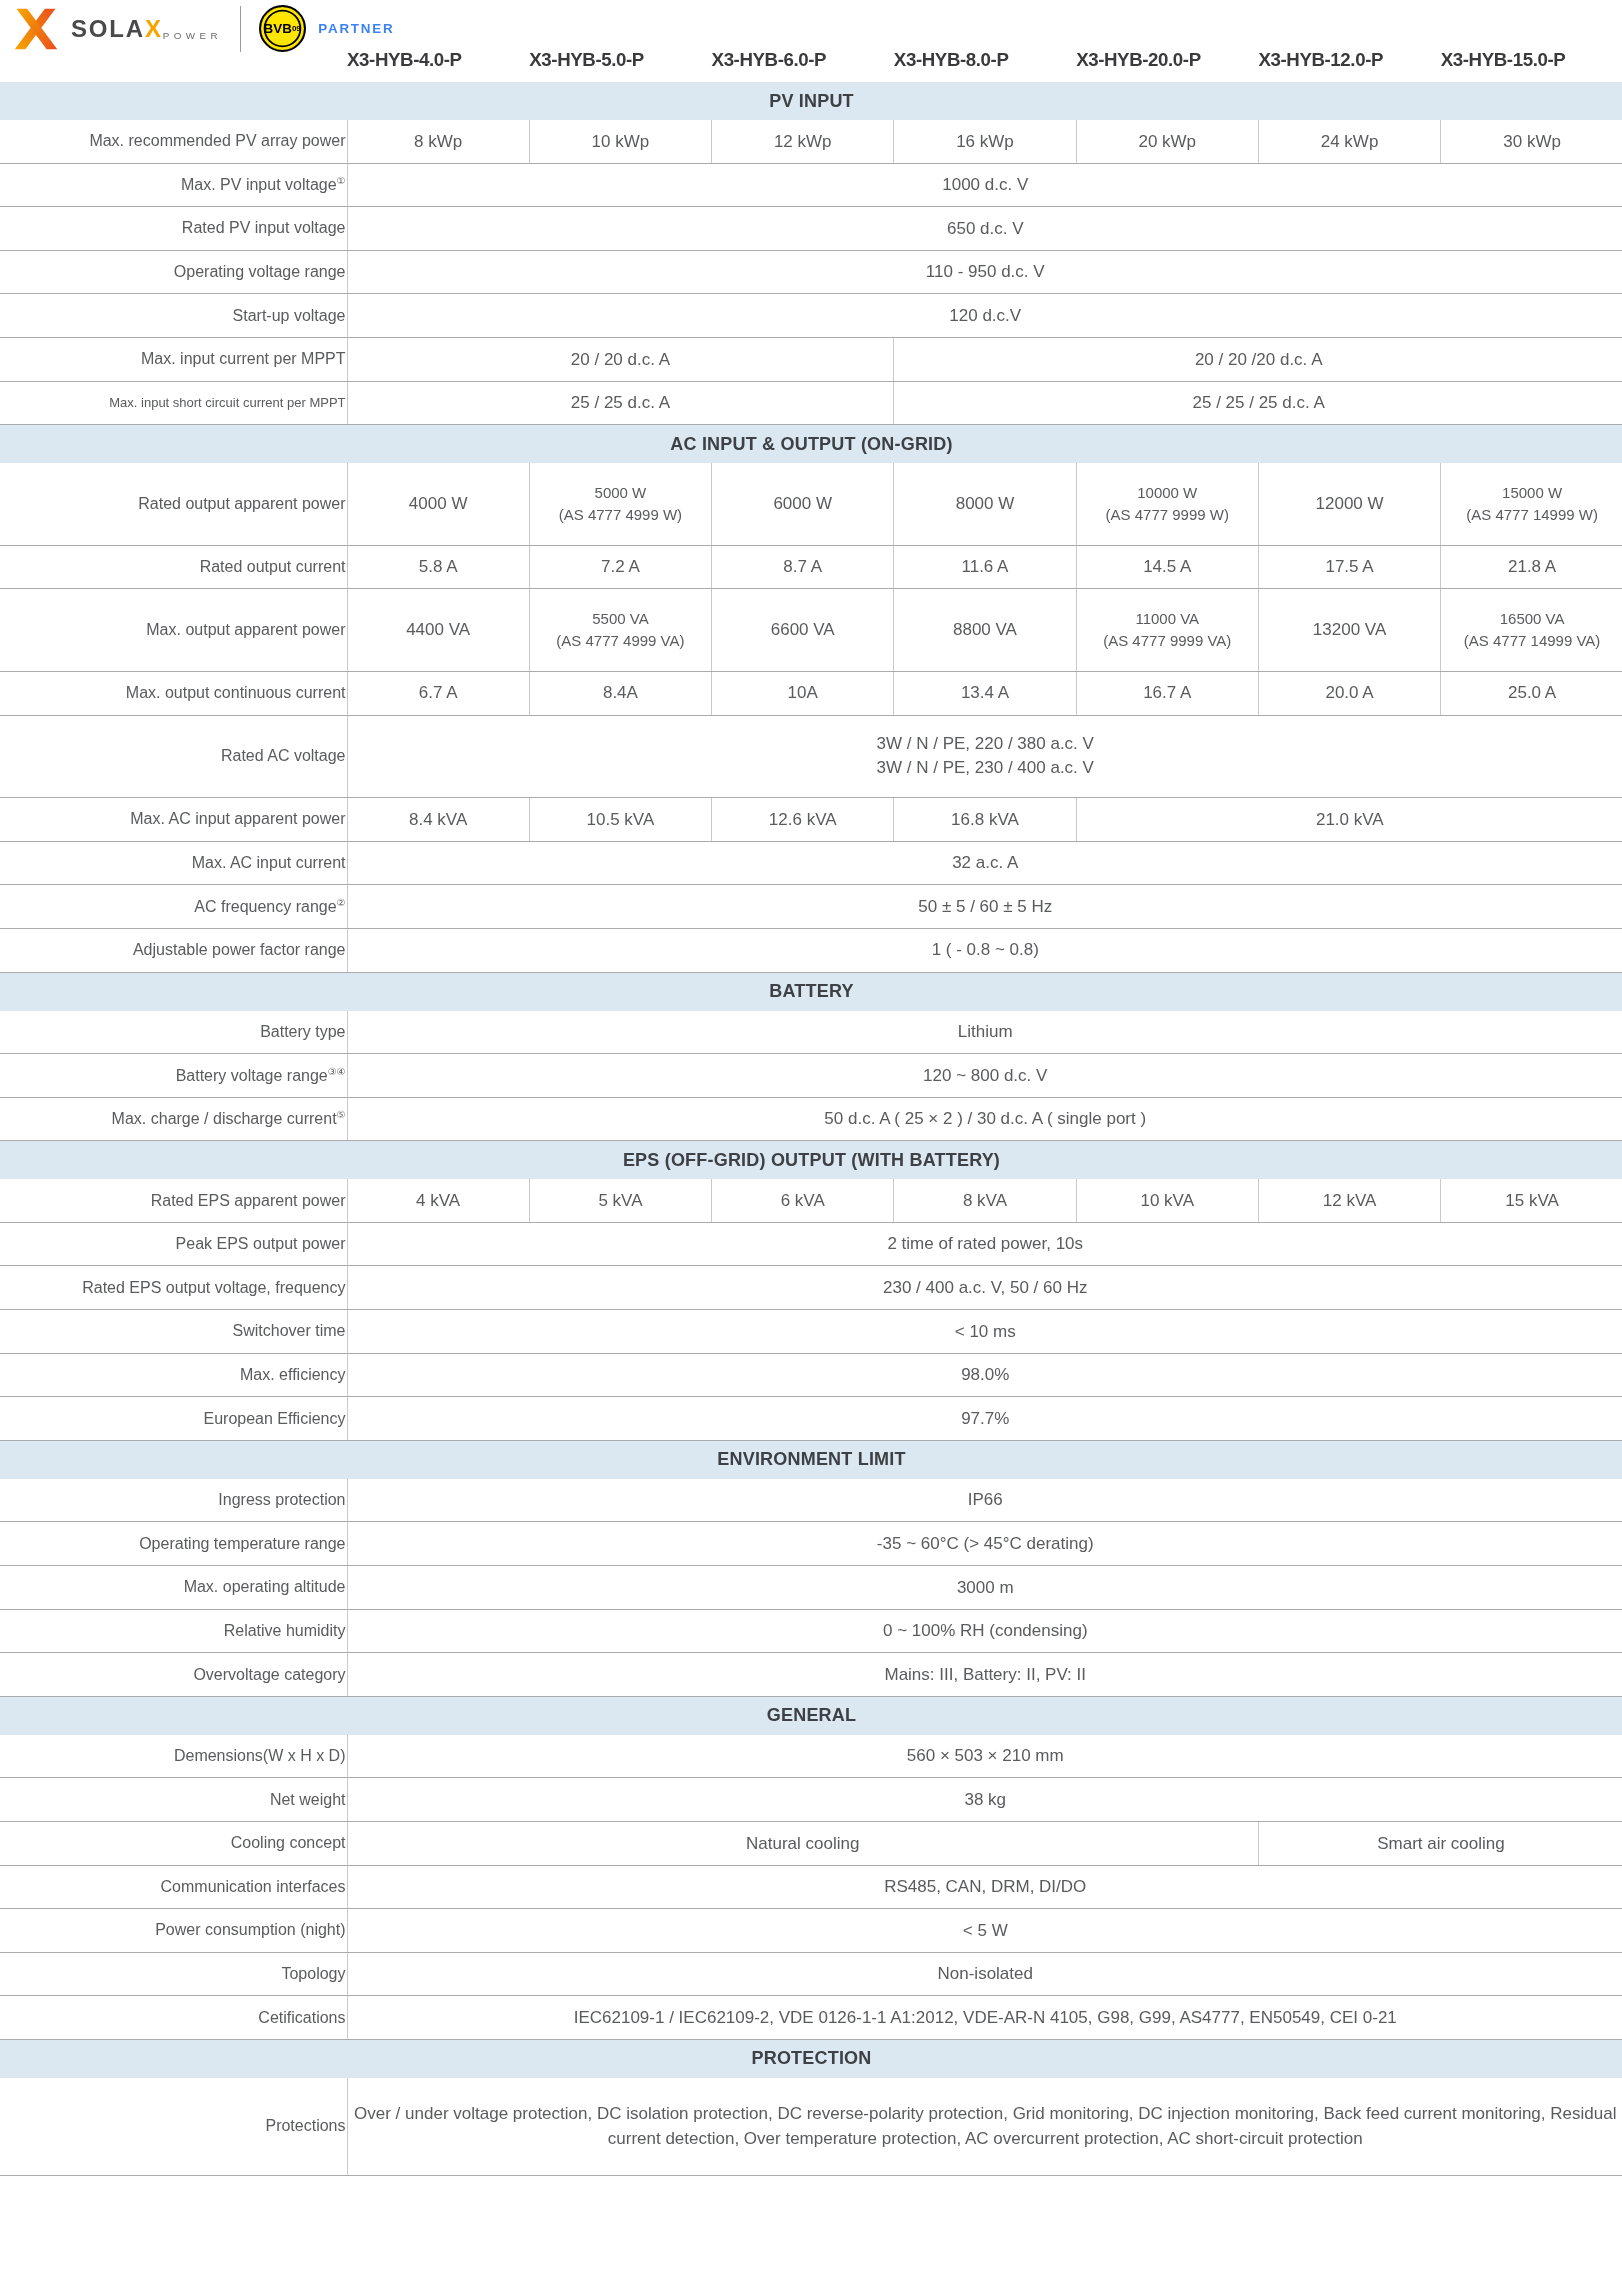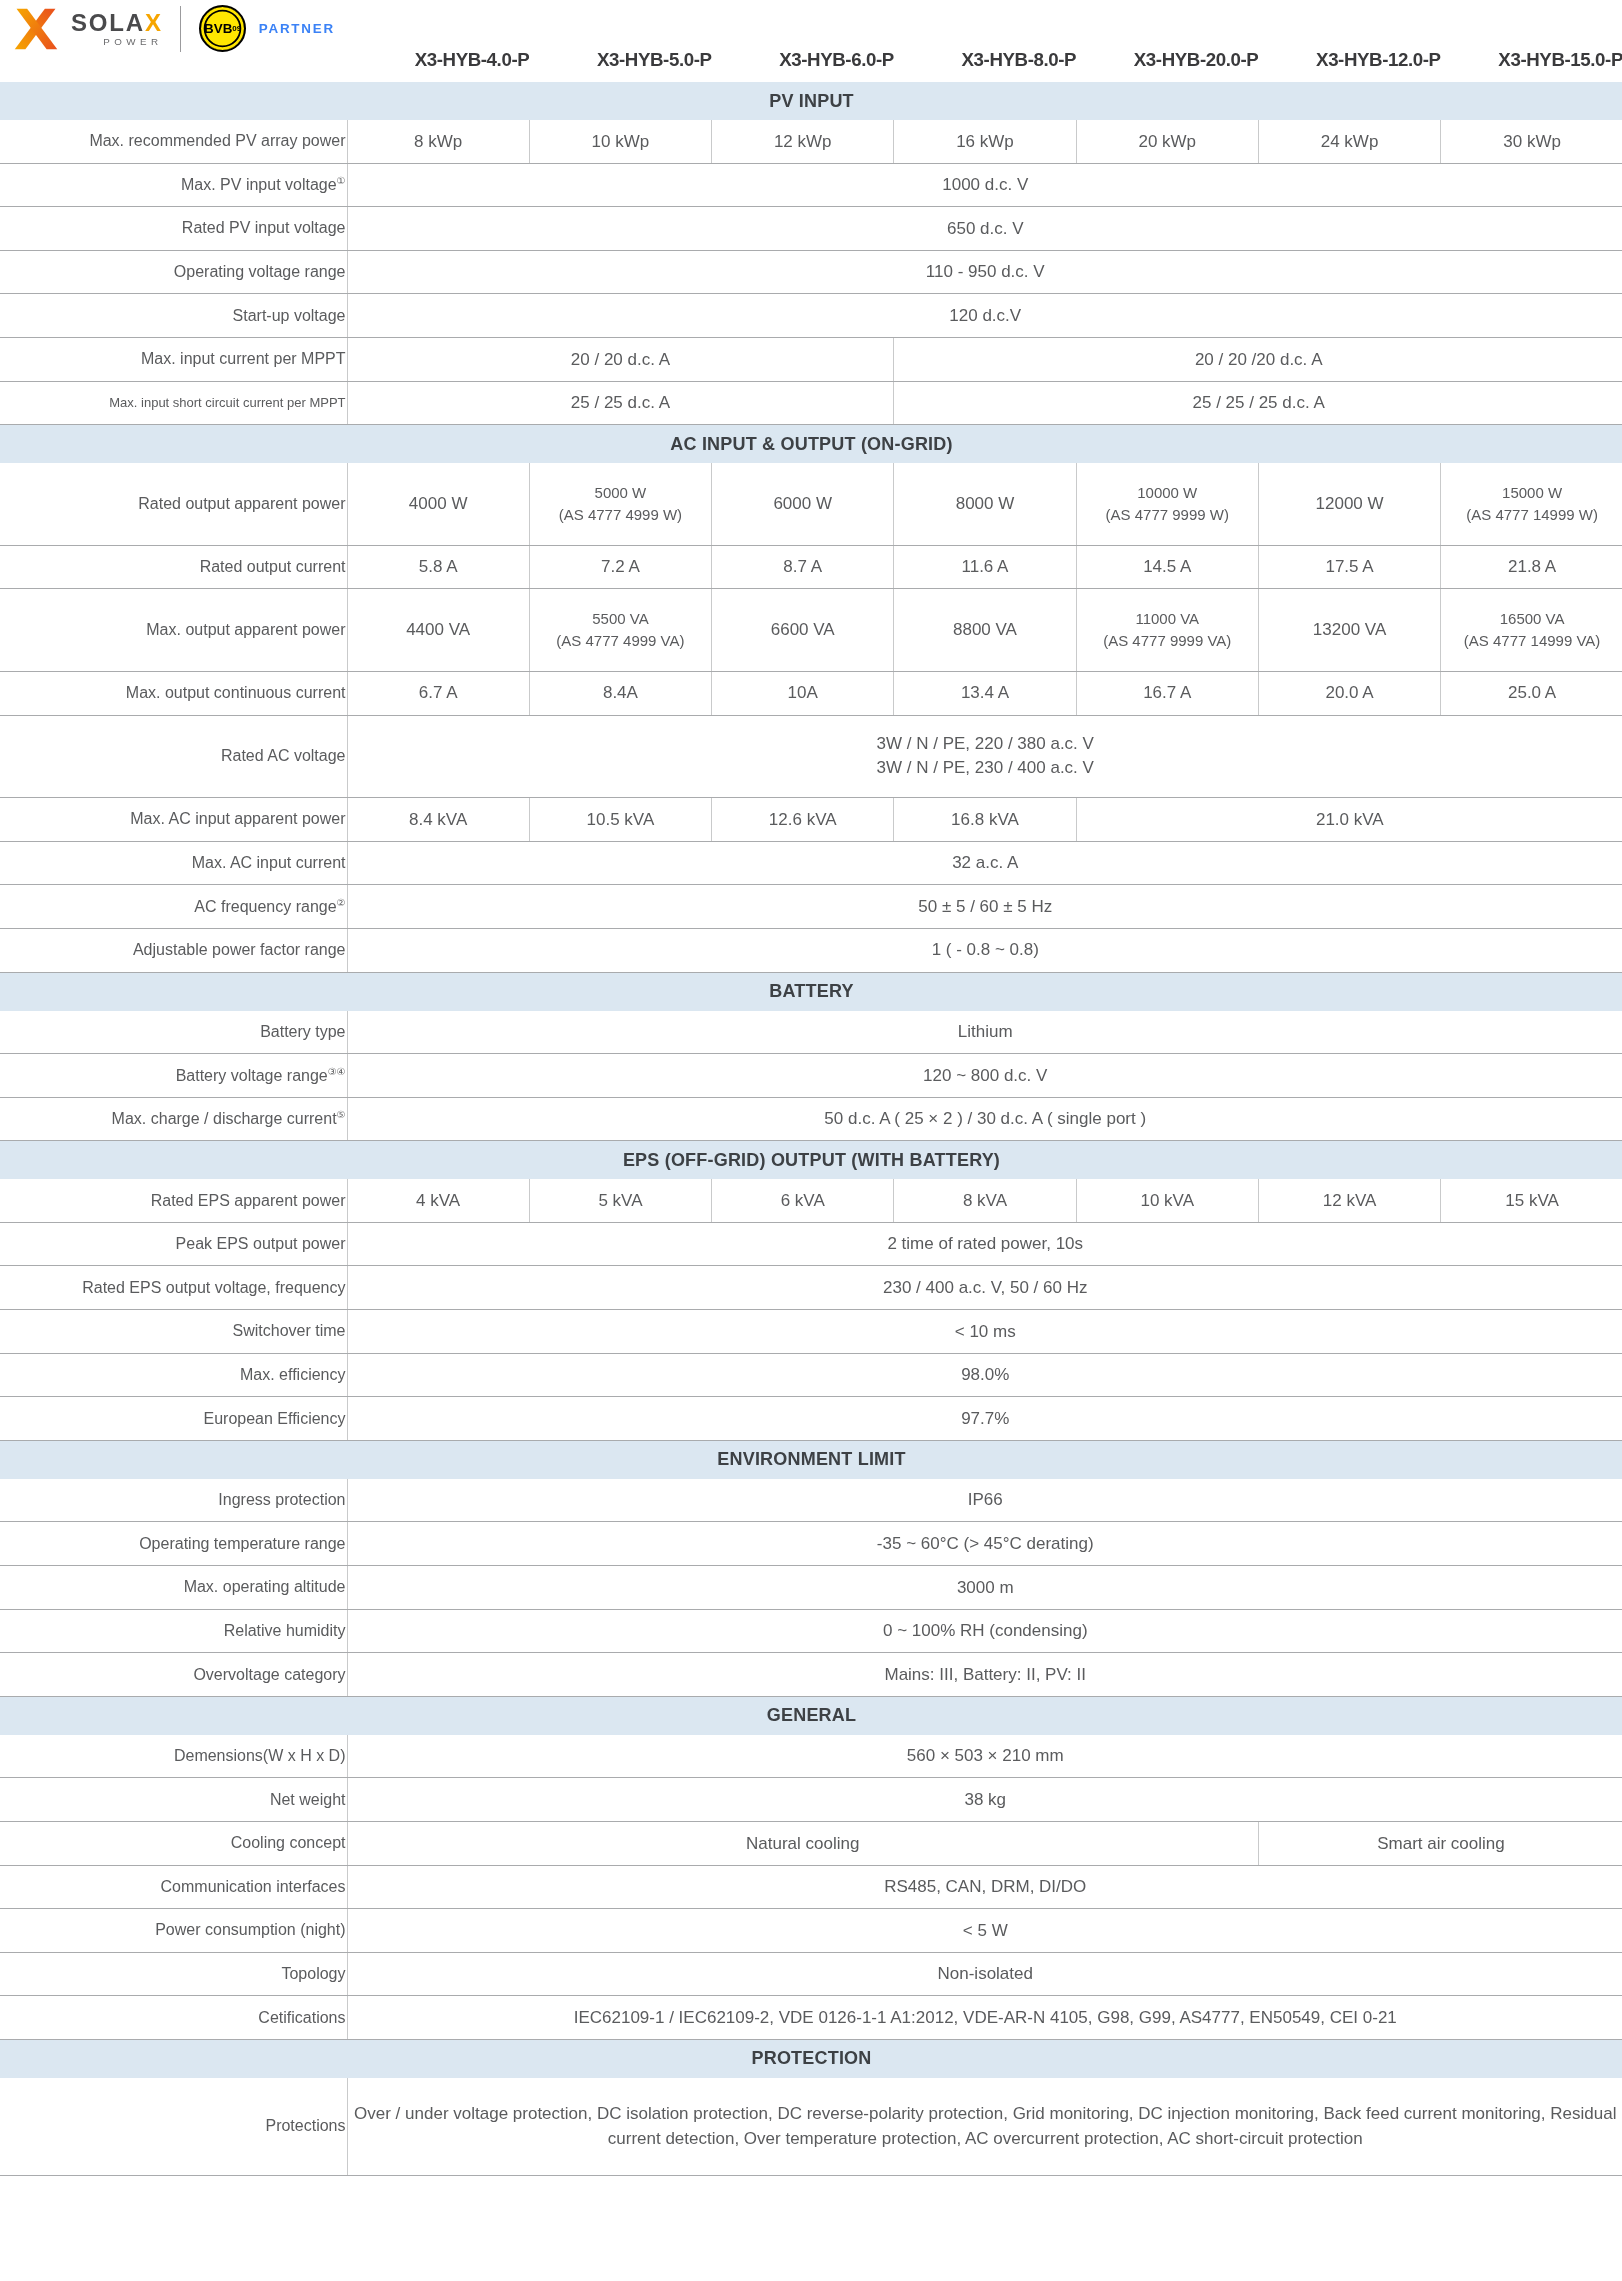--- a/index.html
+++ b/index.html
@@ -11,36 +11,36 @@
   html,body{margin:0;padding:0;background:#ffffff;}
   body{
     width:1623px;
     font-family:"Liberation Sans", sans-serif;
     color:var(--text-gray);
     -webkit-font-smoothing:antialiased;
   }
   
   .header{position:relative;height:82px;}
   .header-left{position:absolute;left:12.5px;top:5.3px;display:flex;align-items:center;gap:12.5px;}
-  .brand-text{display:flex;flex-direction:column;align-items:flex-start;line-height:1;}
+  .brand-text{display:flex;align-items:flex-start;line-height:1;}
   .brand-main{font-size:24px;font-weight:bold;letter-spacing:1.8px;color:#4a4a4c;}
   .brand-main .x{color:#f6a500;}
   .brand-sub{font-size:9.8px;letter-spacing:4.5px;color:#6b6b6d;margin-top:2.7px;align-self:flex-end;}
   .vdivider{width:0.9px;height:46px;background:#9b9b9d;margin:0 5.3px;}
   .bvb-badge{
     width:43px;height:43px;border-radius:50%;
     background:#ffe600;border:2.7px solid #000;
     display:flex;flex-direction:row;align-items:center;justify-content:center;
     box-shadow:inset 0 0 0 2.7px #ffe600, inset 0 0 0 4.5px #000;
   }
   .bvb-top{font-size:13.4px;font-weight:bold;color:#000;line-height:1;}
   .bvb-bottom{font-size:8px;font-weight:bold;color:#000;line-height:1;margin-top:0.9px;}
   .partner{font-size:13.4px;font-weight:bold;letter-spacing:1.8px;color:#3b82f6;}
   .models{position:absolute;left:347px;right:0;bottom:10.7px;display:flex;}
-  .model{flex:1;text-align:right;font-weight:bold;font-size:18.7px;letter-spacing:-0.4px;color:#3a3a3c;white-space:nowrap;}
+  .model{flex:1;text-align:left;font-weight:bold;font-size:18.7px;letter-spacing:-0.4px;color:#3a3a3c;white-space:nowrap;}
   
   table.spec-table{width:1623px;border-collapse:collapse;table-layout:fixed;}
   tr.section td{
     background:var(--section-bg);
     text-align:center;font-weight:bold;font-size:18px;color:#3d4145;
     height:36px;border:none;letter-spacing:0.2px;
   }
   tr.spec td{
     height:39px;
     border-bottom:1.8px solid var(--line-strong);

